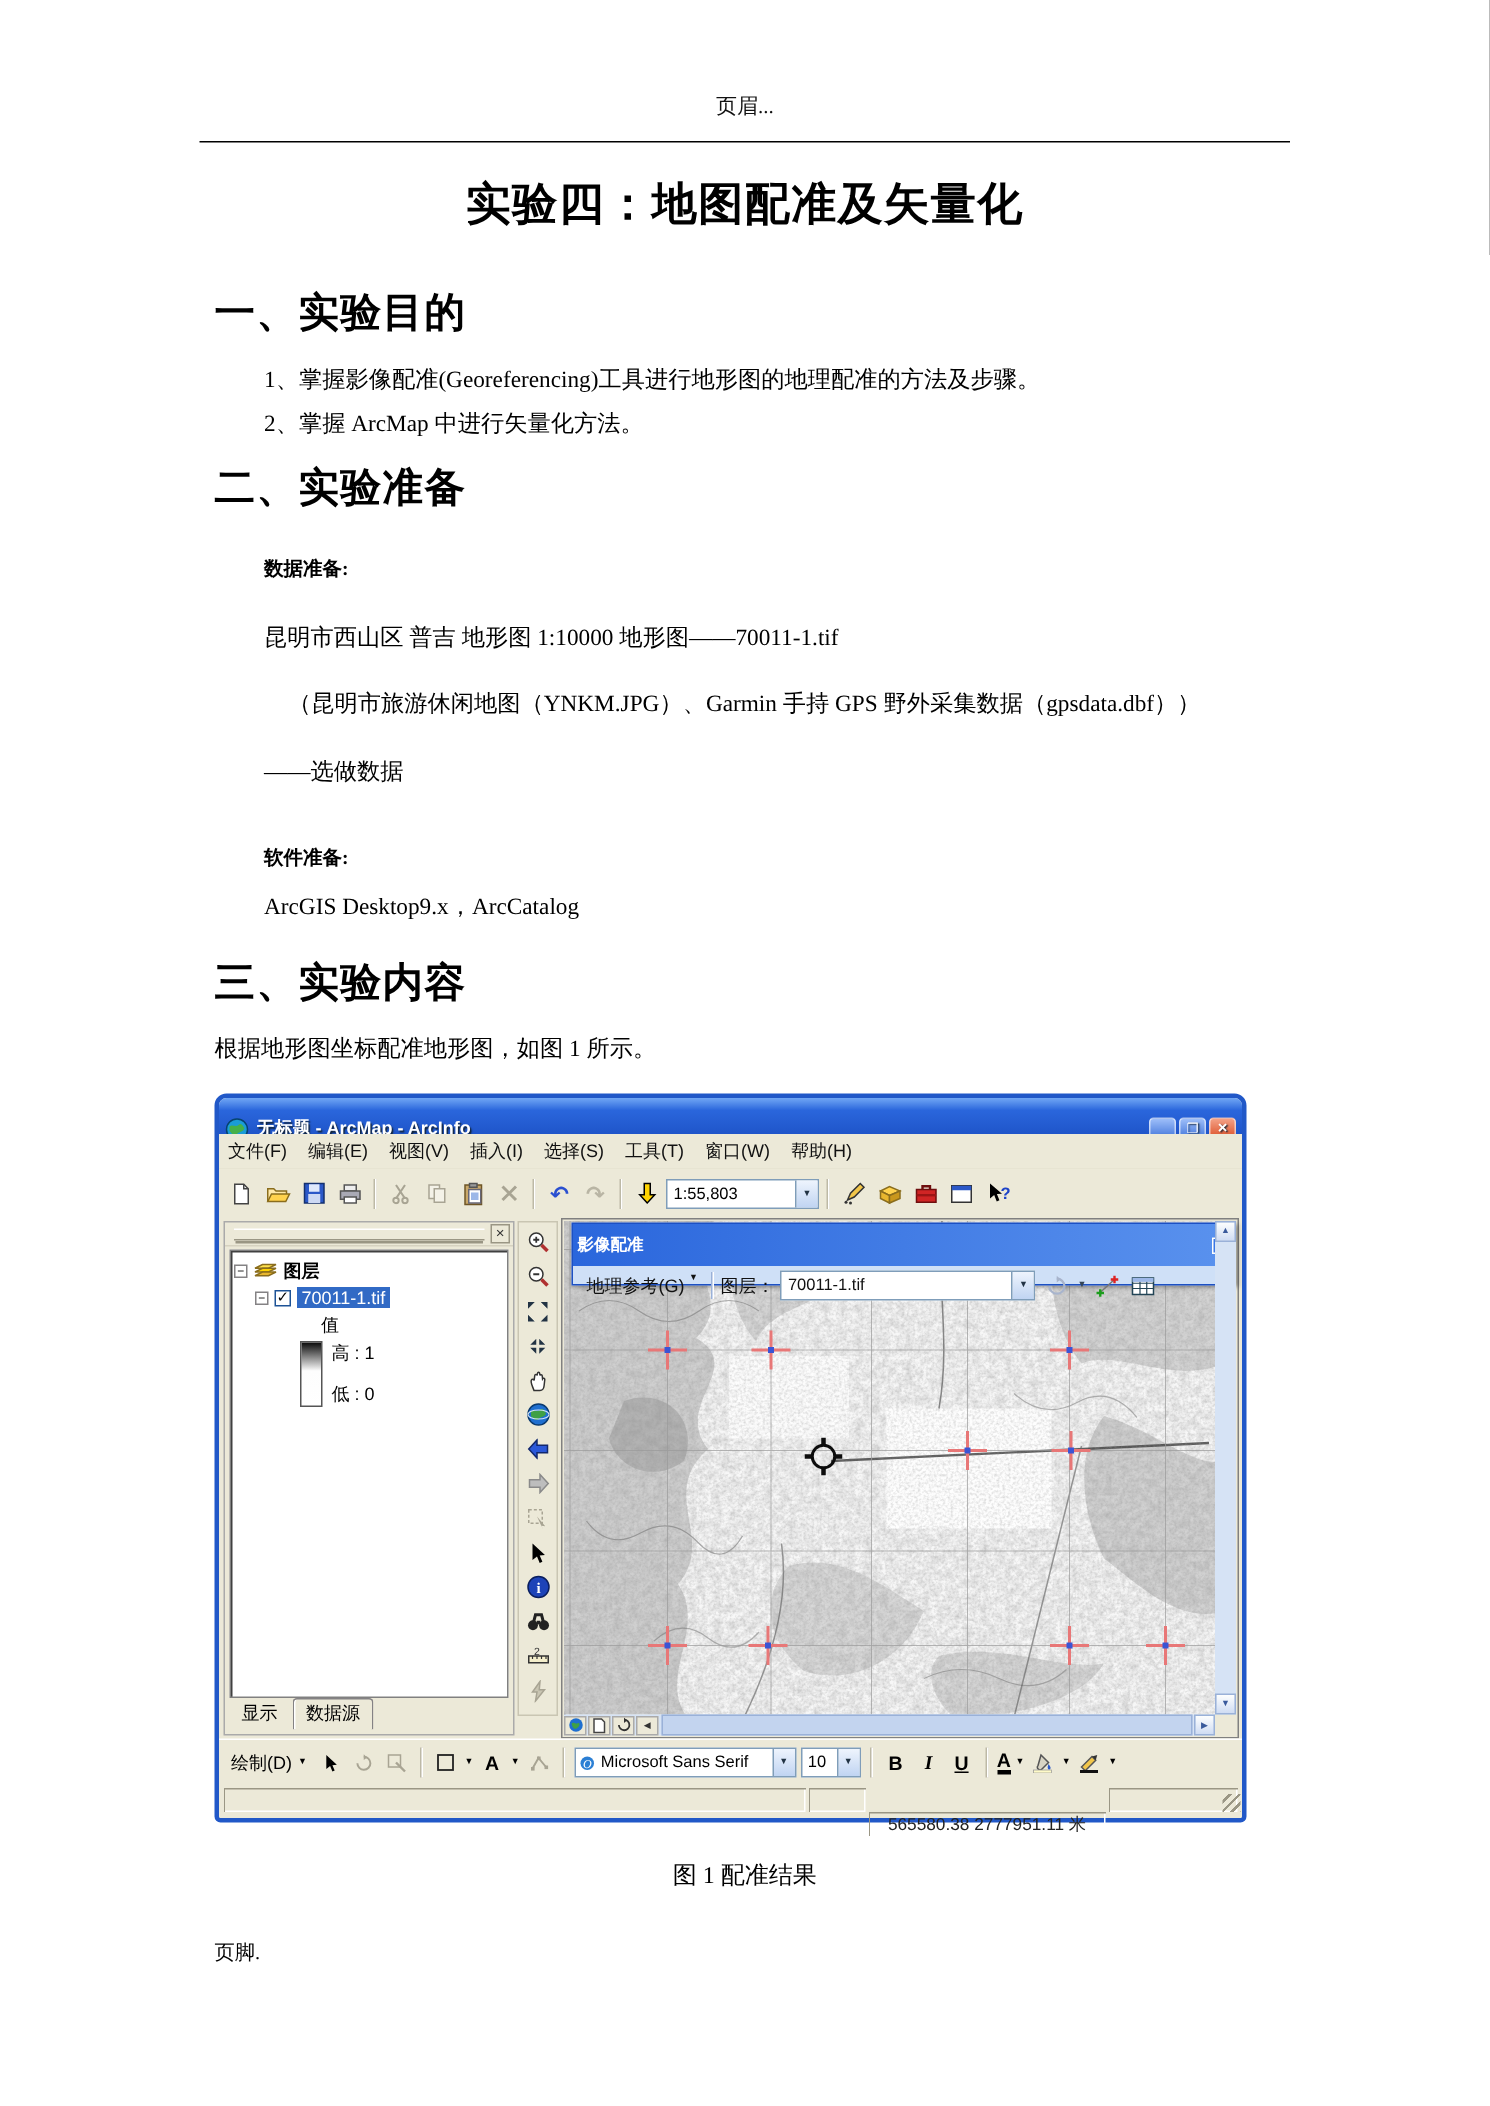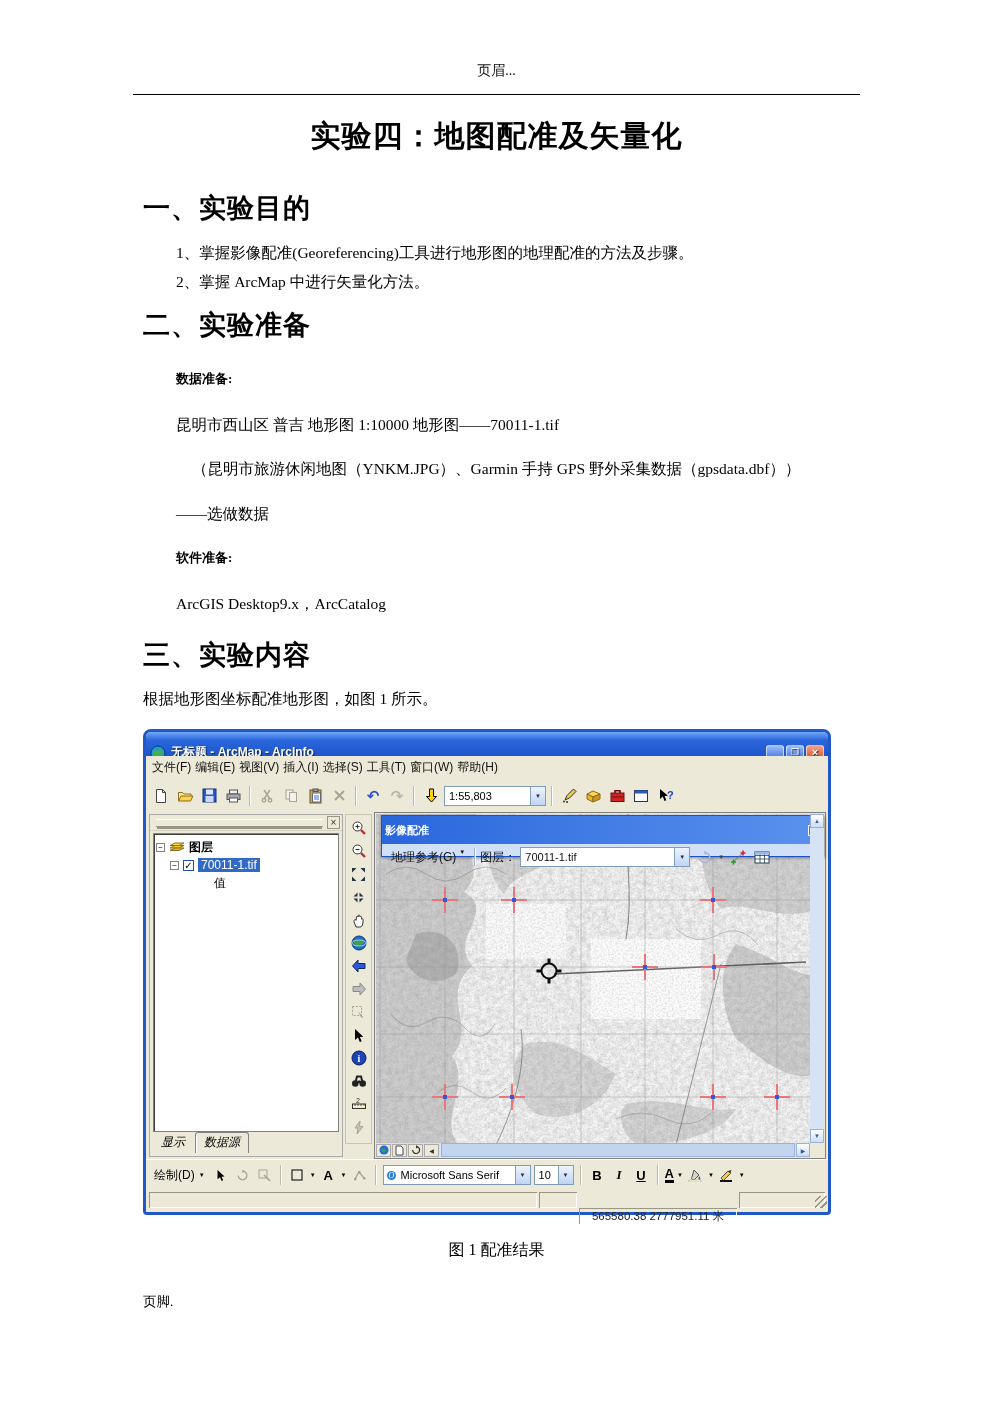--- a/index.html
+++ b/index.html
@@ -22,21 +22,21 @@
   .titlebar{top:0;left:0;right:0;height:41px;border-radius:5px 5px 0 0;
         background:linear-gradient(180deg,#71a7f5 0%,#2a66dc 20%,#1c50c4 70%,#2a66dc 100%);
         display:flex;align-items:center;padding:0 4px;color:#fff;font-weight:bold;font-size:12px;
         text-shadow:1px 1px 1px #123;}
   .titlebar .ttl{flex:1;margin-left:5px;white-space:nowrap;}
   .winbtn{width:18px;height:16px;border-radius:3px;margin-left:2px;display:flex;align-items:center;justify-content:center;
         color:#fff;font-size:11px;font-weight:bold;border:1px solid rgba(255,255,255,.6);box-sizing:border-box;line-height:1;}
   .wb-blue{background:linear-gradient(180deg,#9cbdf8,#3a6fd8);}
   .wb-red{background:linear-gradient(180deg,#f3a085,#d9481e);}
   .menubar{top:24px;left:0;right:0;height:23px;background:#ECE9D8;border-bottom:1px solid #d8d4c0;
-        display:flex;align-items:center;padding:0 6px;gap:4px;color:#111;}
+        display:flex;align-items:center;padding:0 6px;gap:14px;color:#111;}
   .toolbar{top:47px;left:0;right:0;height:33px;background:#ECE9D8;border-bottom:1px solid #cfcbb8;
         display:flex;align-items:center;padding:0 4px;gap:2px;}
   .tbbtn{width:22px;height:22px;display:flex;align-items:center;justify-content:center;}
   .tbsep{width:1px;height:20px;background:#bdb9a6;border-right:1px solid #fff;margin:0 3px;}
   .combo{height:20px;background:#fff;border:1px solid #7f9db9;display:flex;align-items:center;box-sizing:border-box;}
   .combo .cval{flex:1;padding:0 4px;font-size:11px;white-space:nowrap;overflow:hidden;}
   .drop{width:15px;height:100%;background:linear-gradient(180deg,#eef4fd,#c0d4f2);border-left:1px solid #7f9db9;
         display:flex;align-items:center;justify-content:center;font-size:6px;color:#234;box-sizing:border-box;}
   .glyph-undo{font-size:15px;color:#2a4fd0;font-weight:bold;font-family:"DejaVu Sans",sans-serif;}
   .glyph-redo{font-size:15px;color:#b9b5a4;font-weight:bold;font-family:"DejaVu Sans",sans-serif;}
@@ -54,21 +54,21 @@
   .toc-tree{position:absolute;left:3px;right:3px;top:18px;bottom:24px;background:#fff;border:1px solid #808080;
         box-shadow:inset 1px 1px 0 #404040;padding:4px 2px;box-sizing:border-box;font-size:12px;}
   .trow{display:flex;align-items:center;gap:4px;height:18px;white-space:nowrap;}
   .expander{width:9px;height:9px;border:1px solid #848284;background:#fff;color:#000;font-size:8px;line-height:7px;
         text-align:center;box-sizing:border-box;}
   .chk{width:11px;height:11px;border:1px solid #1d5296;background:#fff;color:#000;font-size:10px;line-height:10px;
         text-align:center;box-sizing:border-box;}
   .sel{background:#316AC5;color:#fff;padding:0 3px;}
   .ramp{width:13px;height:42px;border:1px solid #555;background:linear-gradient(180deg,#0a0a0a,#fdfdfd 45%,#ffffff);}
   .toc-tabs{position:absolute;left:3px;bottom:3px;height:19px;display:flex;align-items:flex-end;gap:2px;font-size:12px;}
-  .tab{padding:1px 8px 2px;font-style:italic;}
+  .tab{padding:1px 8px 2px;}
   .tab.raised{border:1px solid #848284;border-bottom:none;border-radius:3px 3px 0 0;background:#ECE9D8;box-shadow:1px 0 0 #fff inset;}
   
   .tools{left:199px;top:2px;width:27px;height:330px;background:#ECE9D8;border:1px solid #c9c5b2;box-sizing:border-box;
         display:flex;flex-direction:column;align-items:center;padding-top:2px;gap:1px;}
   .tool{width:22px;height:22px;display:flex;align-items:center;justify-content:center;}
   
   .mapview{left:228px;top:0;right:2px;height:347px;background:#ECE9D8;border:1px solid #808080;box-sizing:border-box;}
   .mapcanvas{position:absolute;left:1px;top:1px;right:15px;bottom:15px;background:#fafafa;overflow:hidden;
         box-shadow:inset 1px 1px 0 #555;}
   .vscroll{position:absolute;top:1px;right:1px;width:14px;bottom:15px;background:#d6e3f5;display:flex;flex-direction:column;justify-content:space-between;}
@@ -126,21 +126,21 @@
 
   <div class="abs doc-title">实验四：地图配准及矢量化</div>
   <div class="abs body-txt" style="top:243px;left:176px;">1、掌握影像配准(Georeferencing)工具进行地形图的地理配准的方法及步骤。</div>
   <div class="abs body-txt" style="top:272px;left:176px;">2、掌握 ArcMap 中进行矢量化方法。</div>
 
   <div class="abs h-sec" style="top:307px;left:143px;">二、实验准备</div>
   <div class="abs bold-lab" style="top:370px;left:176px;">数据准备:</div>
   <div class="abs body-txt" style="top:415px;left:176px;text-align:right;">昆明市西山区  普吉  地形图  1:10000  地形图——70011-1.tif</div>
   <div class="abs body-txt" style="top:459px;left:168px;margin-left:24px;">（昆明市旅游休闲地图（YNKM.JPG）、Garmin  手持 GPS 野外采集数据（gpsdata.dbf））</div>
   <div class="abs body-txt" style="top:504px;left:176px;">——选做数据</div>
-  <div class="abs bold-lab" style="top:549px;left:176px;">软件准备:</div>
+  <div class="abs bold-lab" style="top:563px;left:176px;">软件准备:</div>
   <div class="abs body-txt" style="top:594px;left:176px;">ArcGIS Desktop9.x，ArcCatalog</div>
 
   <div class="abs h-sec" style="top:637px;left:143px;">三、实验内容</div>
   <div class="abs body-txt" style="top:689px;left:143px;">根据地形图坐标配准地形图，如图 1 所示。</div>
 
   <div class="abs win">
 
     <div class="abs titlebar">
       <span>
         <svg width="16" height="16" viewBox="0 0 16 16">
@@ -287,20 +287,27 @@
               </span>
             <span style="font-weight:bold;">图层</span>
           </div>
           <div class="trow" style="margin-left:14px;">
             <span class="expander">−</span>
             <span class="chk">✓</span>
             <span class="sel">70011-1.tif</span>
           </div>
           <div class="trow" style="margin-left:58px;">
             <span>值</span>
+          </div>
+          <div style="display:flex;margin-left:44px;margin-top:2px;gap:6px;">
+            <span class="ramp"></span>
+            <span style="display:flex;flex-direction:column;justify-content:space-between;height:44px;">
+              <span>高 : 1</span>
+              <span>低 : 0</span>
+            </span>
           </div>
         </div>
         <div class="toc-tabs">
           <span class="tab">显示</span>
           <span class="tab raised">数据源</span>
         </div>
       </div>
 
       <div class="abs tools">
         <span class="tool">

